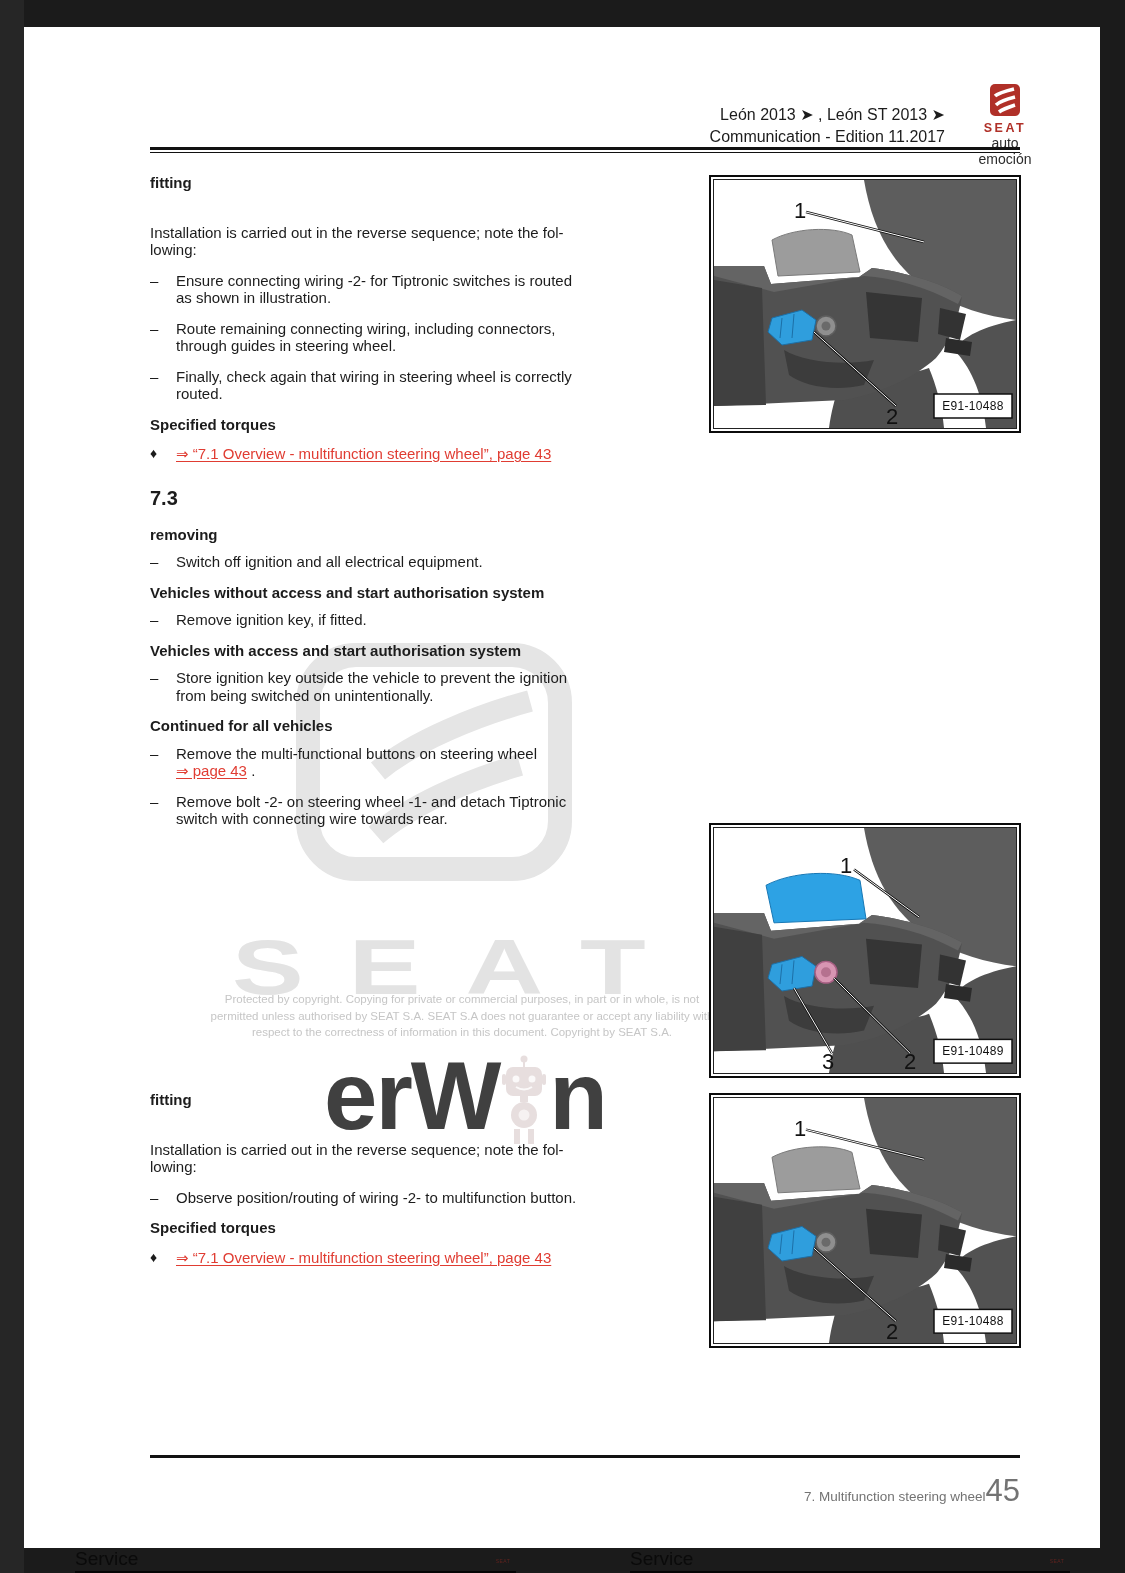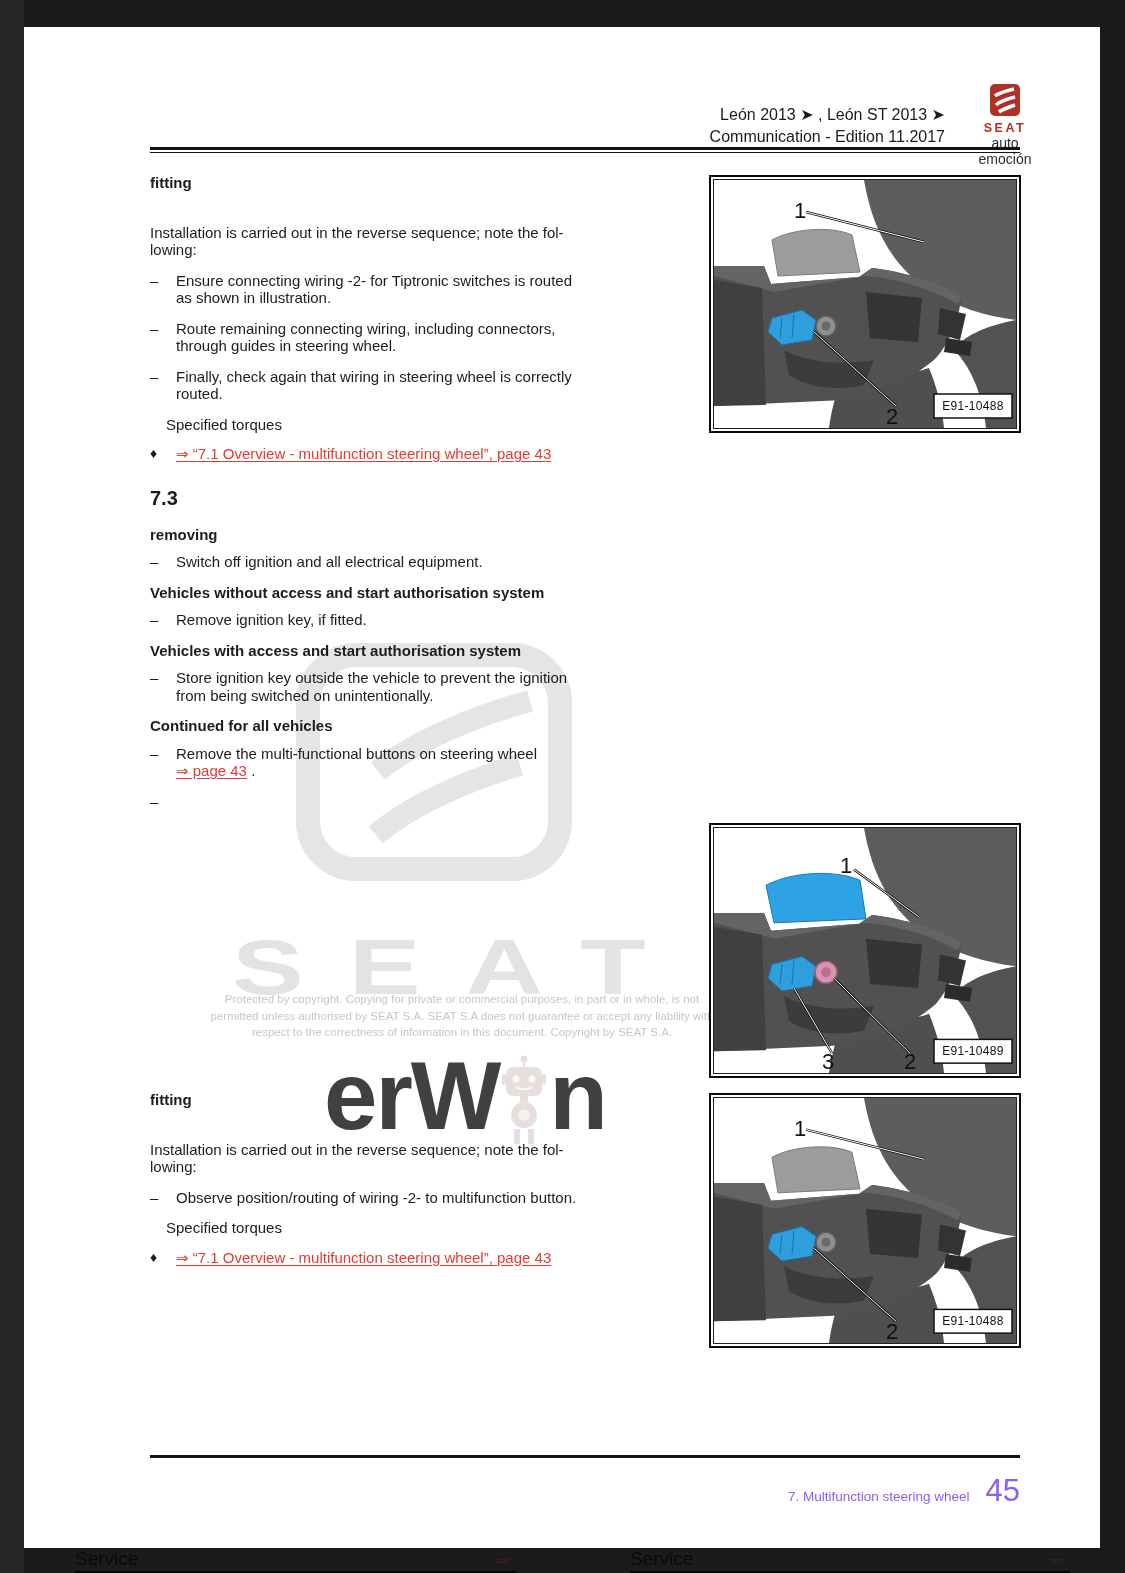--- a/index.html
+++ b/index.html
@@ -22,21 +22,21 @@
   
   .col { position:absolute; left:126px; width:575px; font-size:15px; line-height:17.5px;
          color:#1c1c1c; z-index:2; }
   #col1 { top:147px; }
   #col2 { top:1064px; }
   .h-bold { font-weight:bold; margin-bottom:10px; }
   .para { margin-bottom:13px;margin-top:32px; }
   .ln { display:block; }
   .li { display:flex; margin-bottom:13px; }
   .li .dash { width:26px; flex:none; }
-  .torques { font-weight:normal; margin:0 0 12px 16px; }
+  .torques { font-weight:bold; margin:0 0 12px 0; }
   .ref-line { display:flex; margin-bottom:12px; }
   .ref-line .diamond { width:26px; flex:none; font-size:14px; }
   a.red { color:#e03c32; text-decoration:underline; text-underline-offset:2px; cursor:pointer; }
   .sec-head { display:flex; margin:22px 0 15px 0; font-size:20px; line-height:26px; font-weight:bold;gap:8px; }
   .sec-num { width:104px; flex:none; }
 
   
   .figure { position:absolute; left:685px; width:312px; background:#fff; border:2.5px solid #0b0b0b;
             padding:2px; z-index:3; }
   .fig-inner { border:1px solid #222; position:relative; }
@@ -53,21 +53,21 @@
   #wm-word { left:208px; top:896px; font-size:86px; font-weight:bold; letter-spacing:36px;
              color:#e3e3e3; transform:scaleX(1.25) scaleY(0.9); transform-origin:left top; white-space:nowrap; }
   #wm-copy { left:168px; top:964px; width:540px; text-align:center; font-size:11.5px;
              line-height:16.5px; color:#c6c6c6; }
   #wm-erwin { left:300px; top:1014px; display:flex; align-items:flex-end;
               font-size:96px; font-weight:bold; color:#404040; letter-spacing:-2px; }
   #wm-erwin .robot { margin:0 2px 4px 2px; }
 
   
   .footer-rule { position:absolute; left:126px; top:1428px; width:870px; height:3px; background:#121212; }
-  .footer { position:absolute; right:80px; top:1446px; display:flex; align-items:baseline; gap:16px; color:#8b5cf6; }
+  .footer { position:absolute; right:80px; top:1446px; display:flex; align-items:baseline; gap:0; color:#737373; }
   .footer .sec-label { font-size:13.5px; }
   .footer .pg-num { font-size:31px; }
 
   
   .preview { position:absolute; top:1549px; height:24px; border-bottom:2px solid #050505;
              display:flex; justify-content:space-between; align-items:flex-start; overflow:hidden; }
   #preview-left  { left:75px;  width:441px; }
   #preview-right { left:630px; width:440px; }
   .preview .svc { font-size:19px; color:#0a0a0a; line-height:20px; }
   .preview .mini-logo { width:26px; text-align:center; }
@@ -189,20 +189,24 @@
       <div class="h-bold">Continued for all vehicles</div>
       <div class="li">
         <span class="dash">–</span>
         <span>
           <span class="ln">Remove the multi-functional buttons on steering wheel</span>
           <span class="ln"><a class="red">⇒ page 43</a><span> .</span></span>
         </span>
       </div>
       <div class="li">
         <span class="dash">–</span>
+        <span>
+          <span class="ln">Remove bolt -2- on steering wheel -1- and detach Tiptronic</span>
+          <span class="ln">switch with connecting wire towards rear.</span>
+        </span>
       </div>
     </div>
 
     <div class="col" id="col2">
       <div class="h-bold">fitting</div>
       <div class="para">
         <span class="ln">Installation is carried out in the reverse sequence; note the fol-</span>
         <span class="ln">lowing:</span>
       </div>
       <div class="li">

